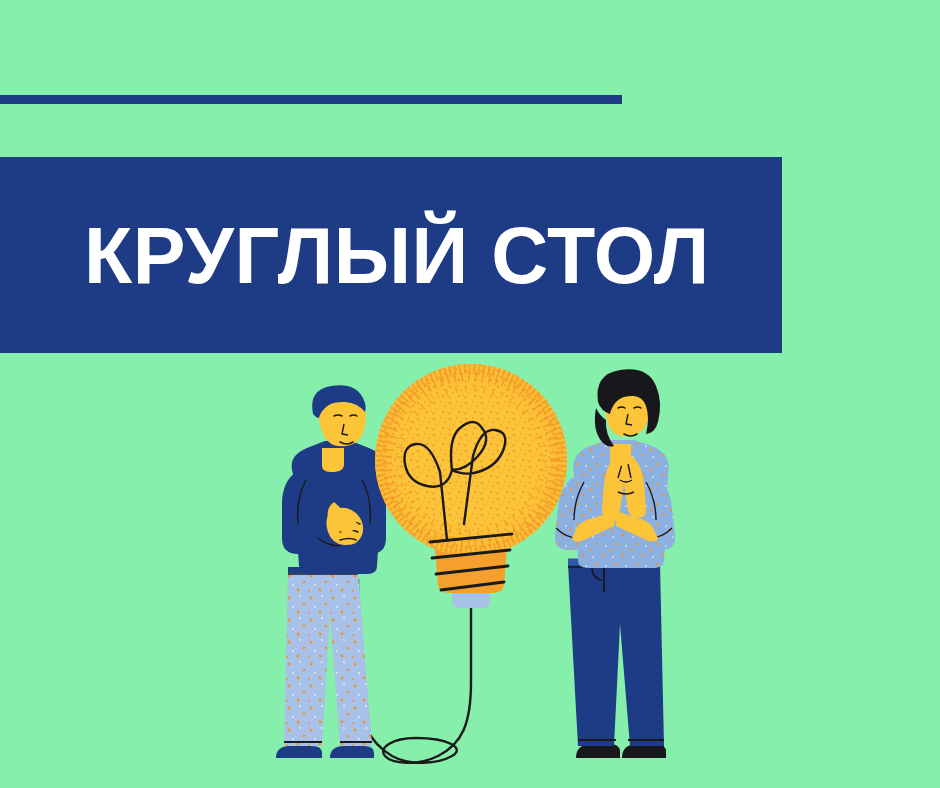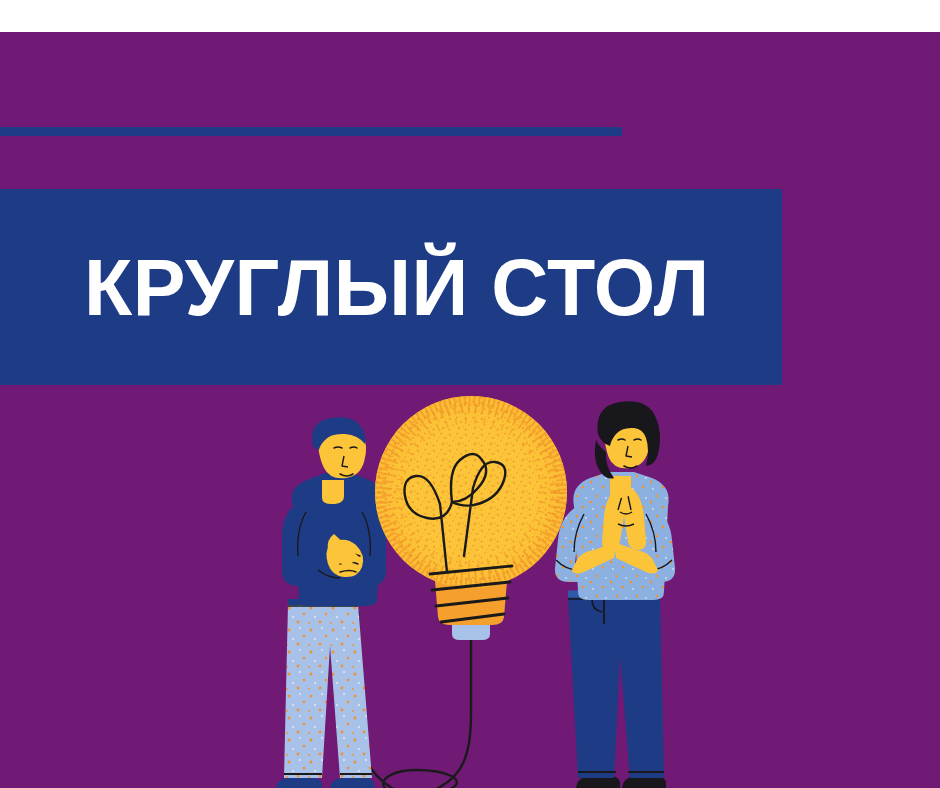--- a/index.html
+++ b/index.html
@@ -12,22 +12,21 @@
     height: 788px;
     position: relative;
     overflow: hidden;
     font-family: "Liberation Sans", sans-serif;
     background: #ffffff;
   }
 
   #slide {
     position: absolute;
     inset: 0;
-    background: #701a75;
-    margin-top: 32px;
+    background: #86efac;
   }
 
   
   #top-rule {
     position: absolute;
     left: -2px;
     top: 95px;
     width: 624px;
     height: 9px;
     background: #1d3c85;

